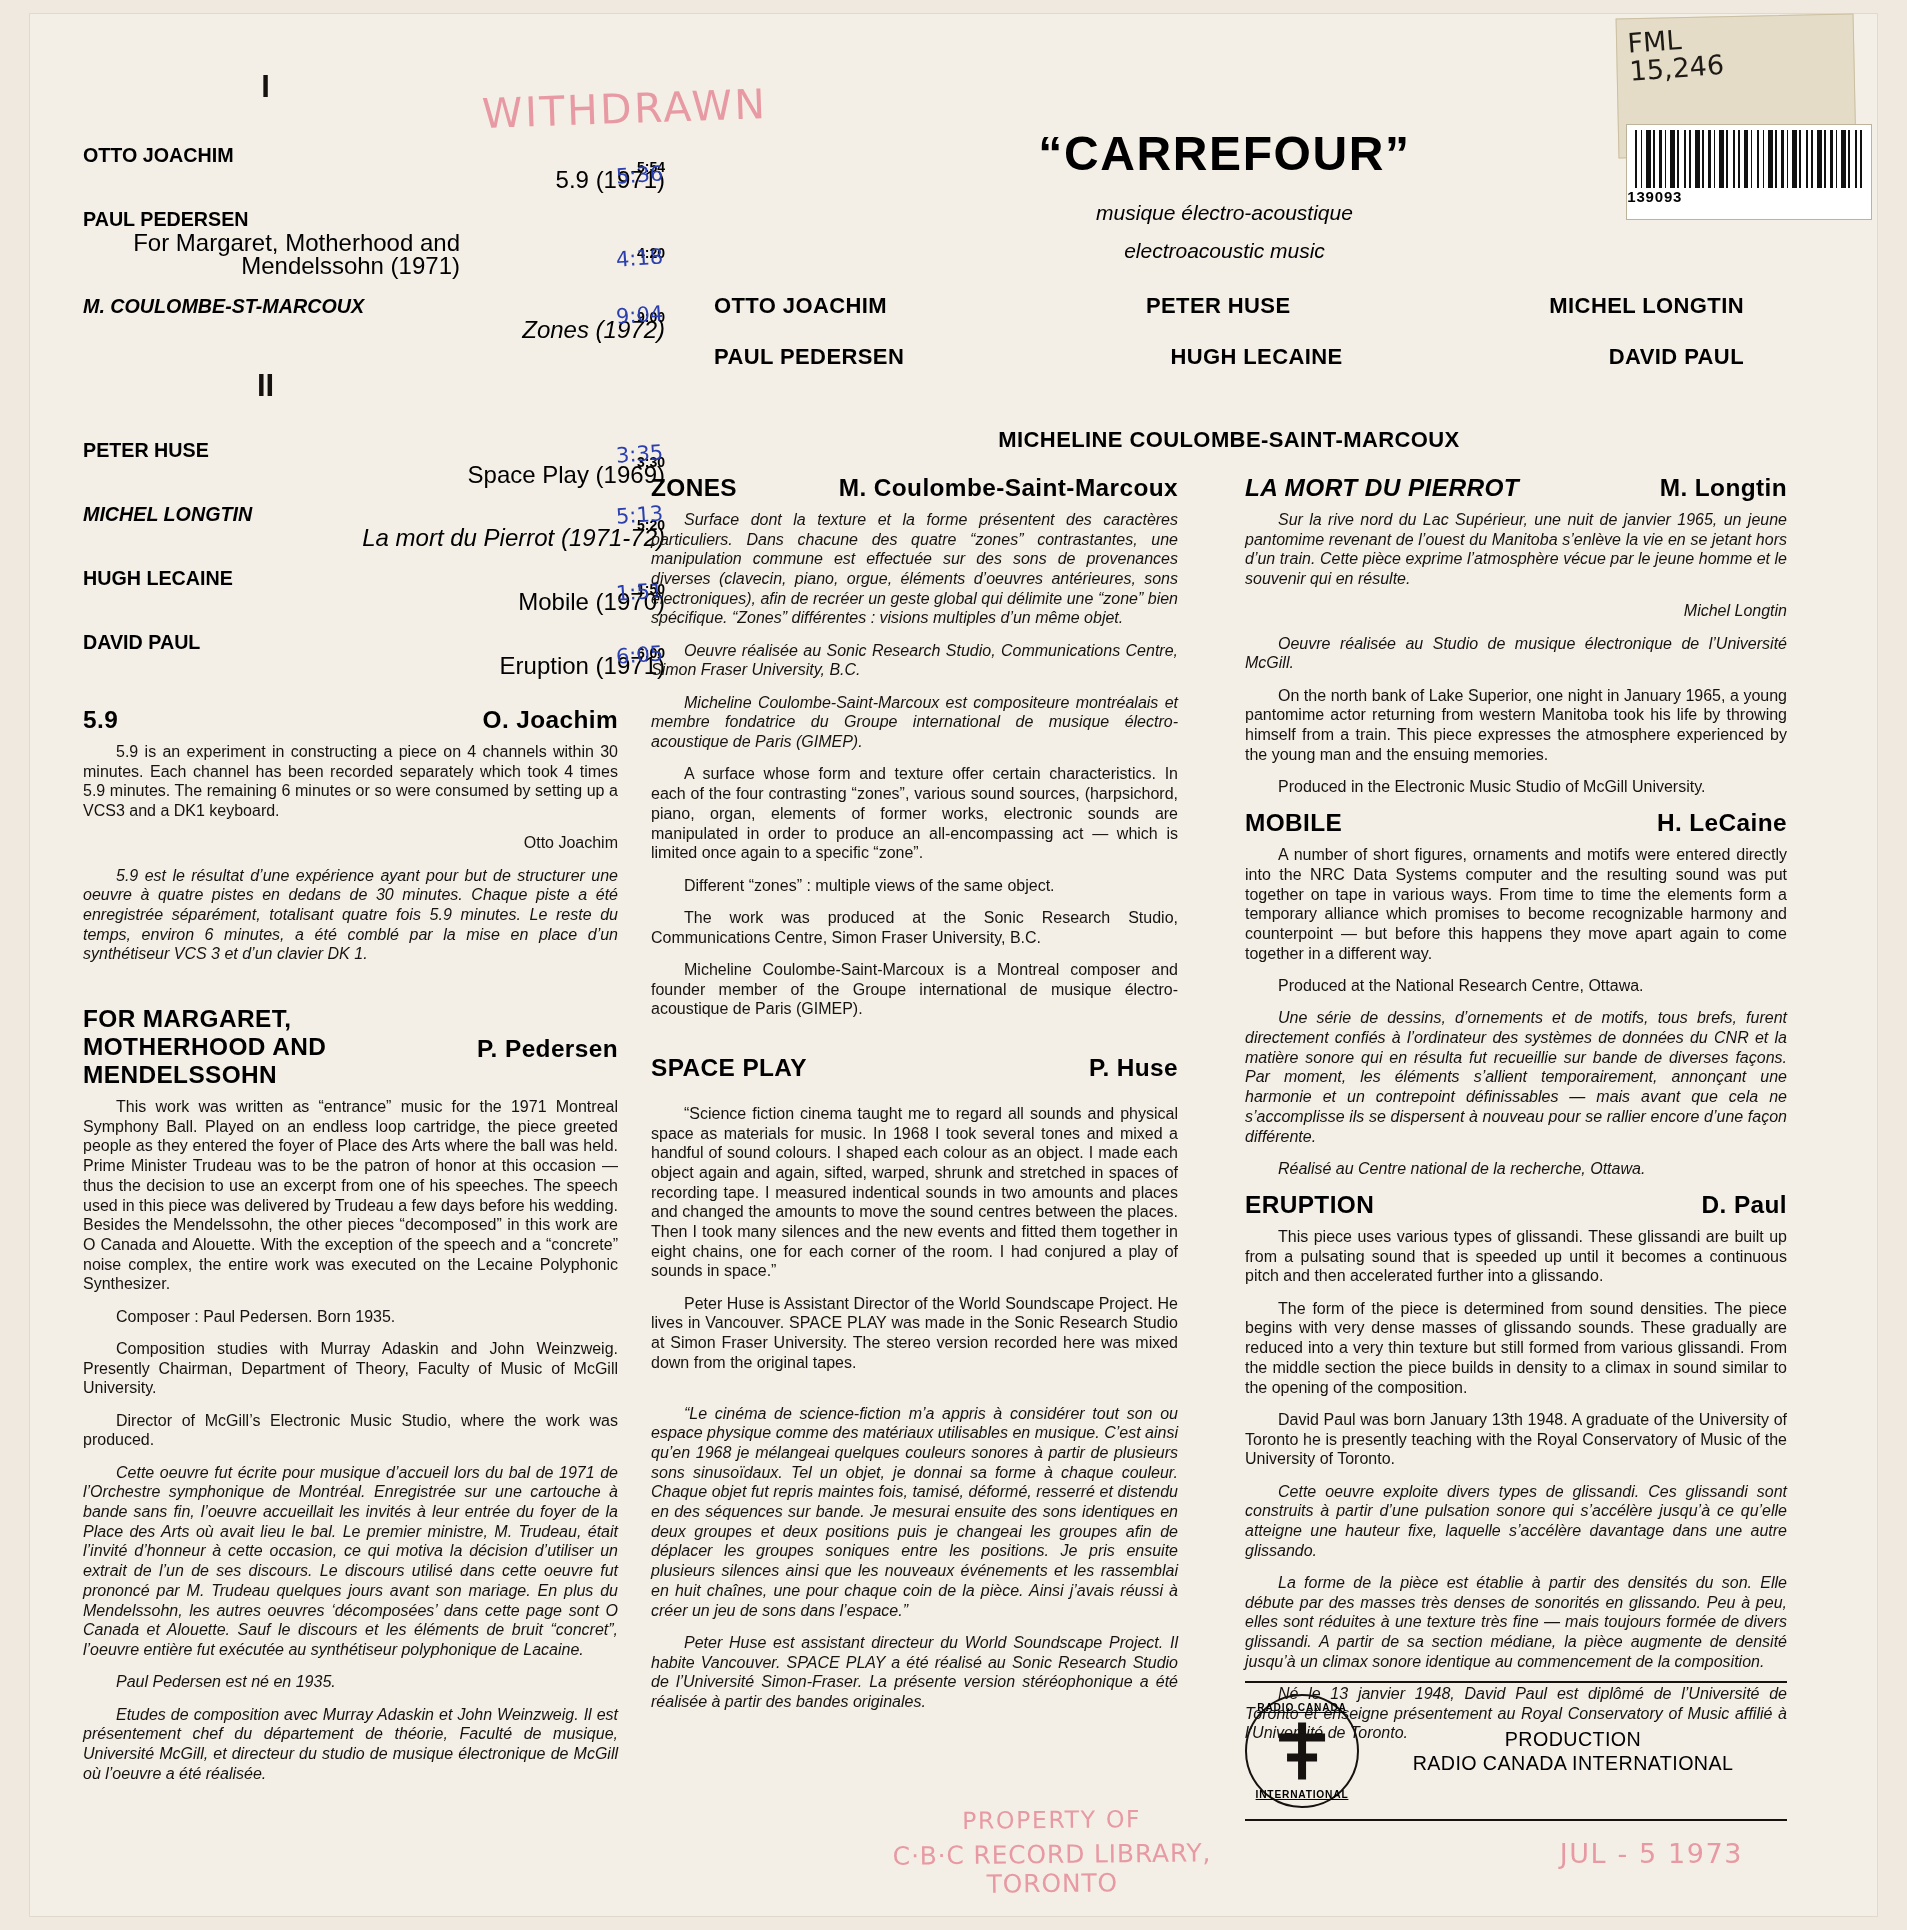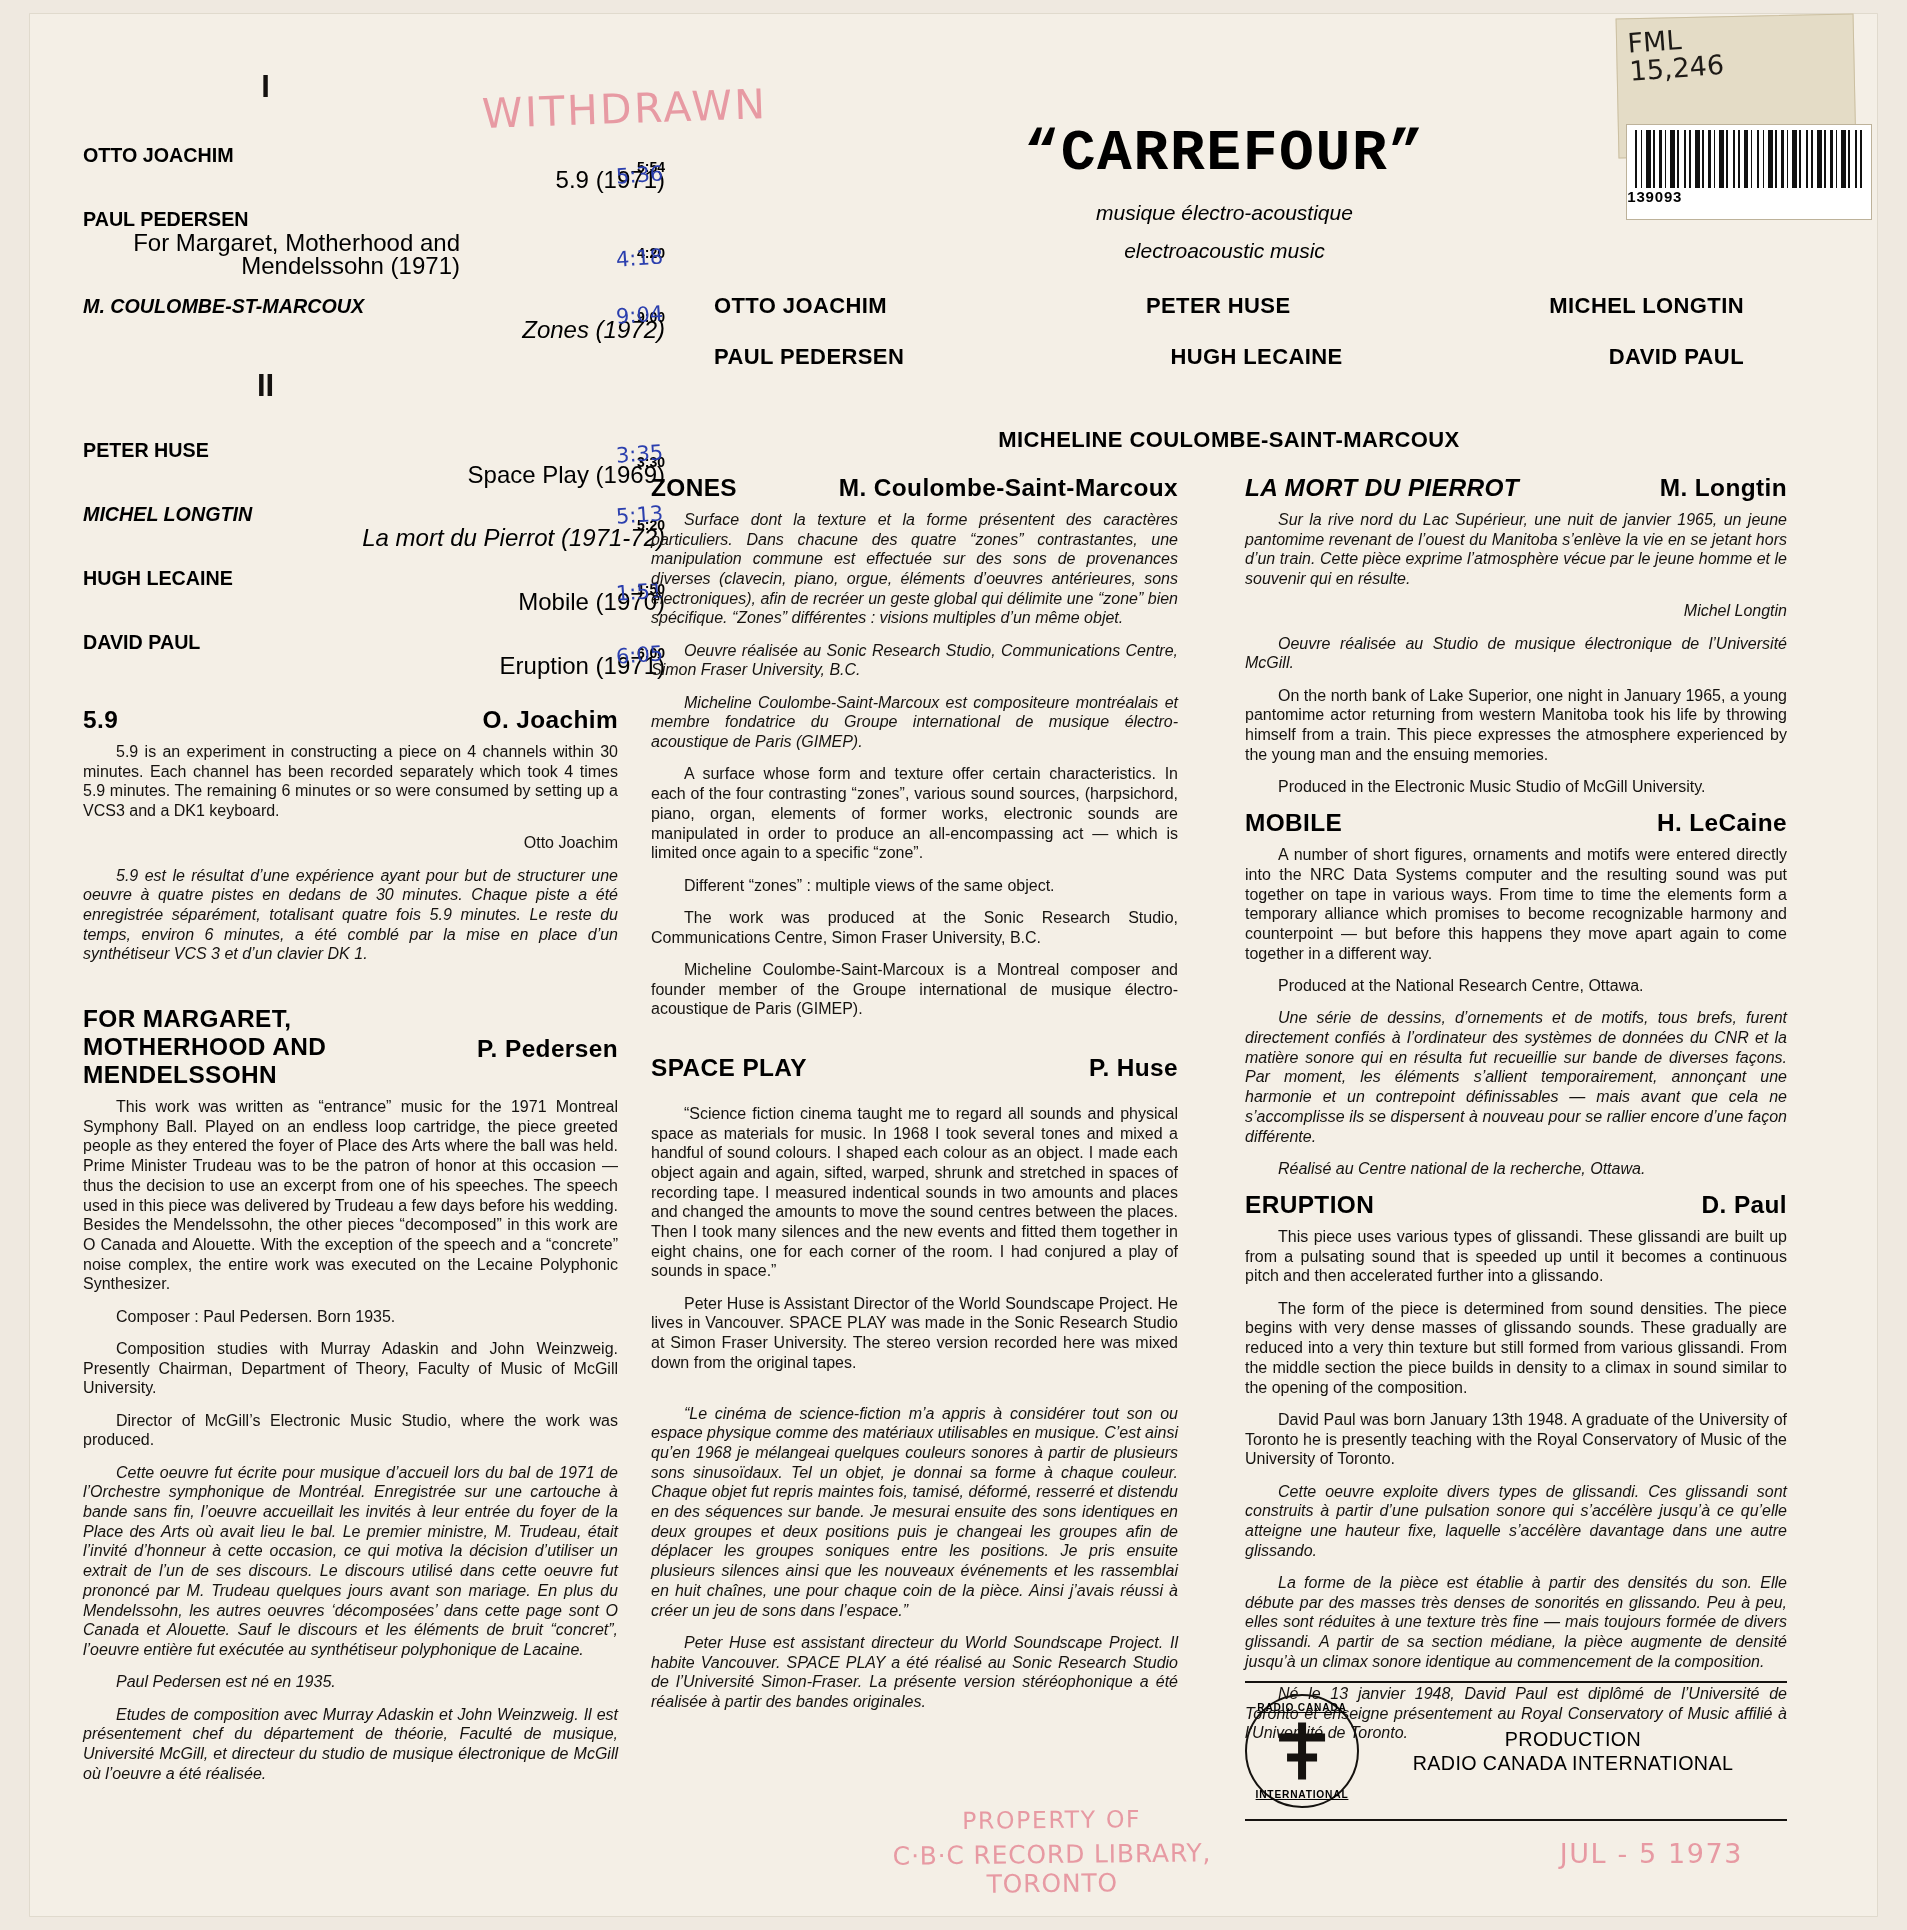--- a/index.html
+++ b/index.html
@@ -101,22 +101,22 @@
 
   
   #title {
     position: absolute;
     left: 770px;
     top: 102px;
     width: 849px;
     text-align: center;
   }
   #title .main {
-    font-family: Liberation Mono, monospace;
-    font-size: 58px;
+    font-family: Liberation Sans, sans-serif;
+    font-size: 48px;
     font-weight: bold;
     letter-spacing: 1.6px;
     line-height: 75px;
   }
   #title .sub {
     font-style: italic;
     font-size: 21px;
     line-height: 26px;
     margin-top: 9.4px;
   }

